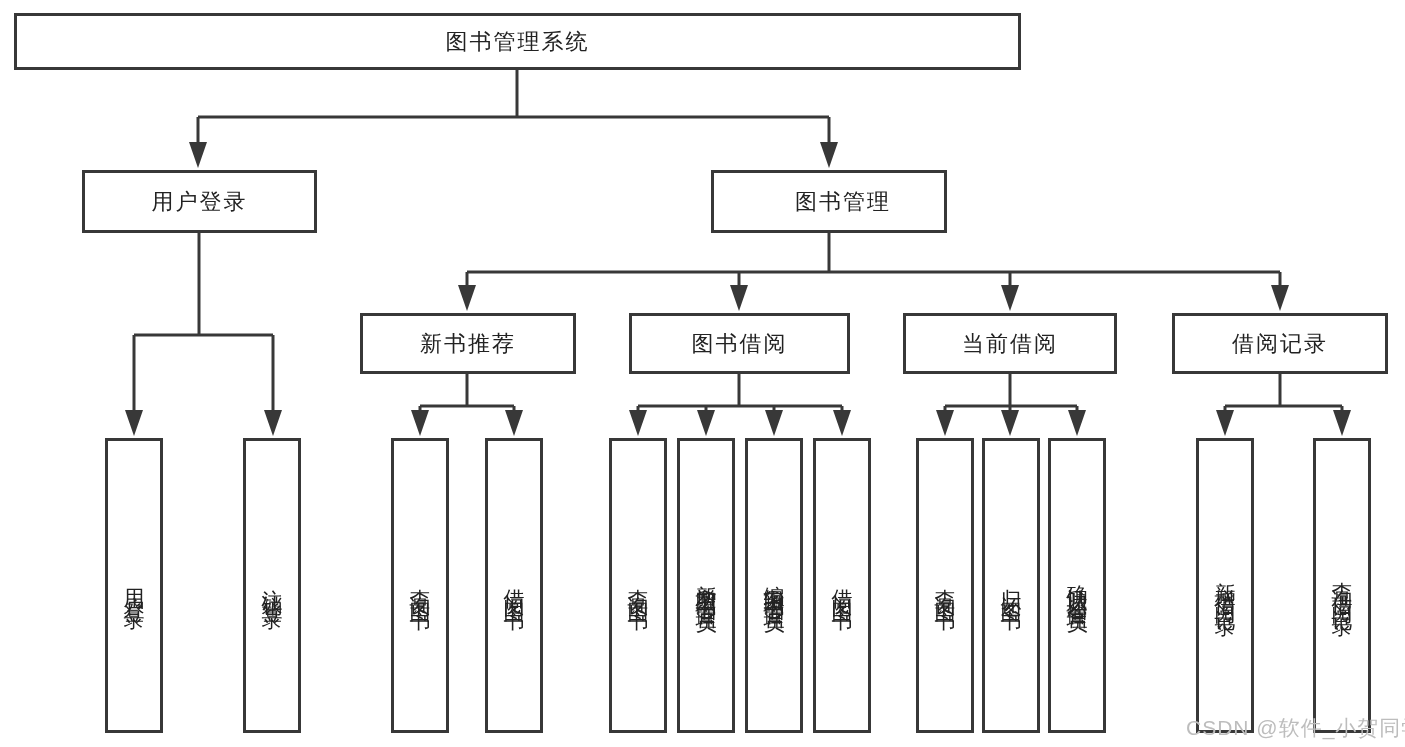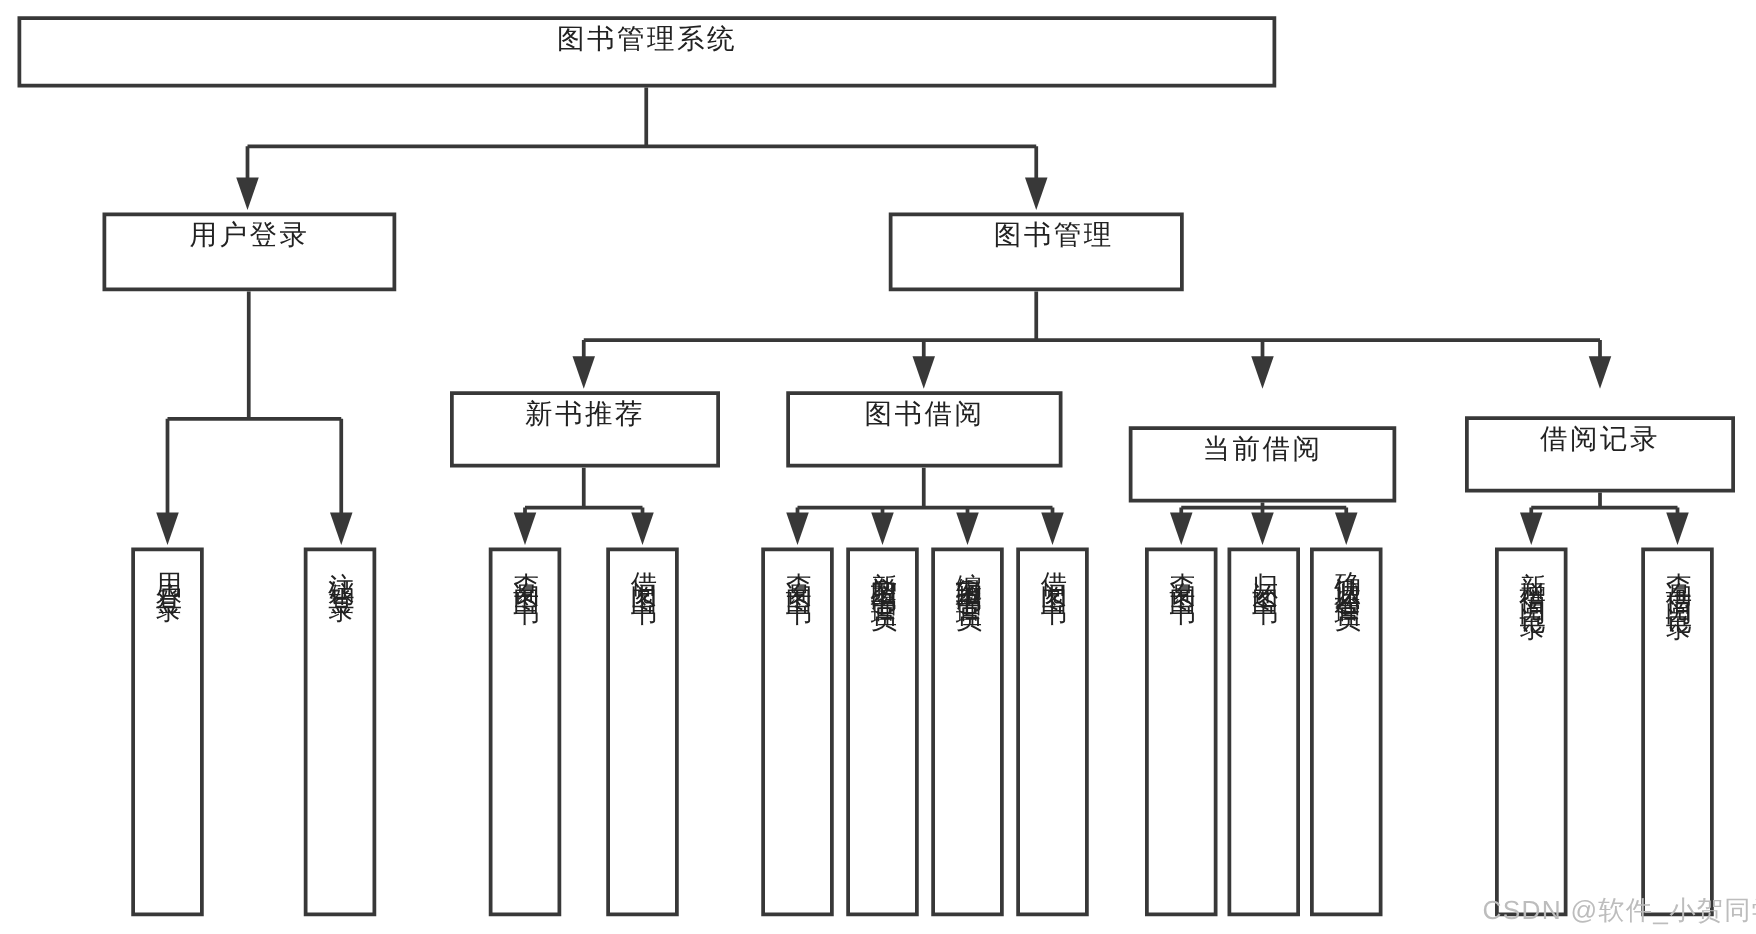--- a/index.html
+++ b/index.html
@@ -17,20 +17,21 @@
     width: 1405px; height: 747px;
     pointer-events: none;
   }
   .box {
     position: absolute;
     box-sizing: border-box;
     border: 3px solid #383838;
     background: #ffffff;
     color: #222222;
     display: flex;
+    align-items: center;
     justify-content: center;
   }
   .h-box { font-size: 22px; letter-spacing: 2px; }
   .leaf  { font-size: 21px; }
   .leaf .v-text {
     writing-mode: vertical-rl;
     text-orientation: mixed;
     letter-spacing: 7px;
     line-height: 1.05;
     white-space: nowrap;
@@ -46,22 +47,22 @@
     white-space: nowrap;
     z-index: 5;
   }
 
   
   .n-root           { left: 14px;   top: 13px;  width: 1007px; height: 57px; }
   .n-user-login     { left: 82px;   top: 170px; width: 235px;  height: 63px; }
   .n-book-mgmt      { left: 711px;  top: 170px; width: 236px;  height: 63px; padding-left: 28px; }
   .n-new-book       { left: 360px;  top: 313px; width: 216px;  height: 61px; }
   .n-book-borrow    { left: 629px;  top: 313px; width: 221px;  height: 61px; }
-  .n-current-borrow { left: 903px;  top: 313px; width: 214px;  height: 61px; margin-top: 28px; }
-  .n-borrow-records { left: 1172px; top: 313px; width: 216px;  height: 61px; margin-top: 20px; }
+  .n-current-borrow { left: 903px;  top: 313px; width: 214px;  height: 61px; }
+  .n-borrow-records { left: 1172px; top: 313px; width: 216px;  height: 61px; }
 
   .leaf { top: 438px; width: 58px; height: 295px; }
   .lf-1  { left: 105px; }
   .lf-2  { left: 243px; }
   .lf-3  { left: 391px; }
   .lf-4  { left: 485px; }
   .lf-5  { left: 609px; }
   .lf-6  { left: 677px; }
   .lf-7  { left: 745px; }
   .lf-8  { left: 813px; }

